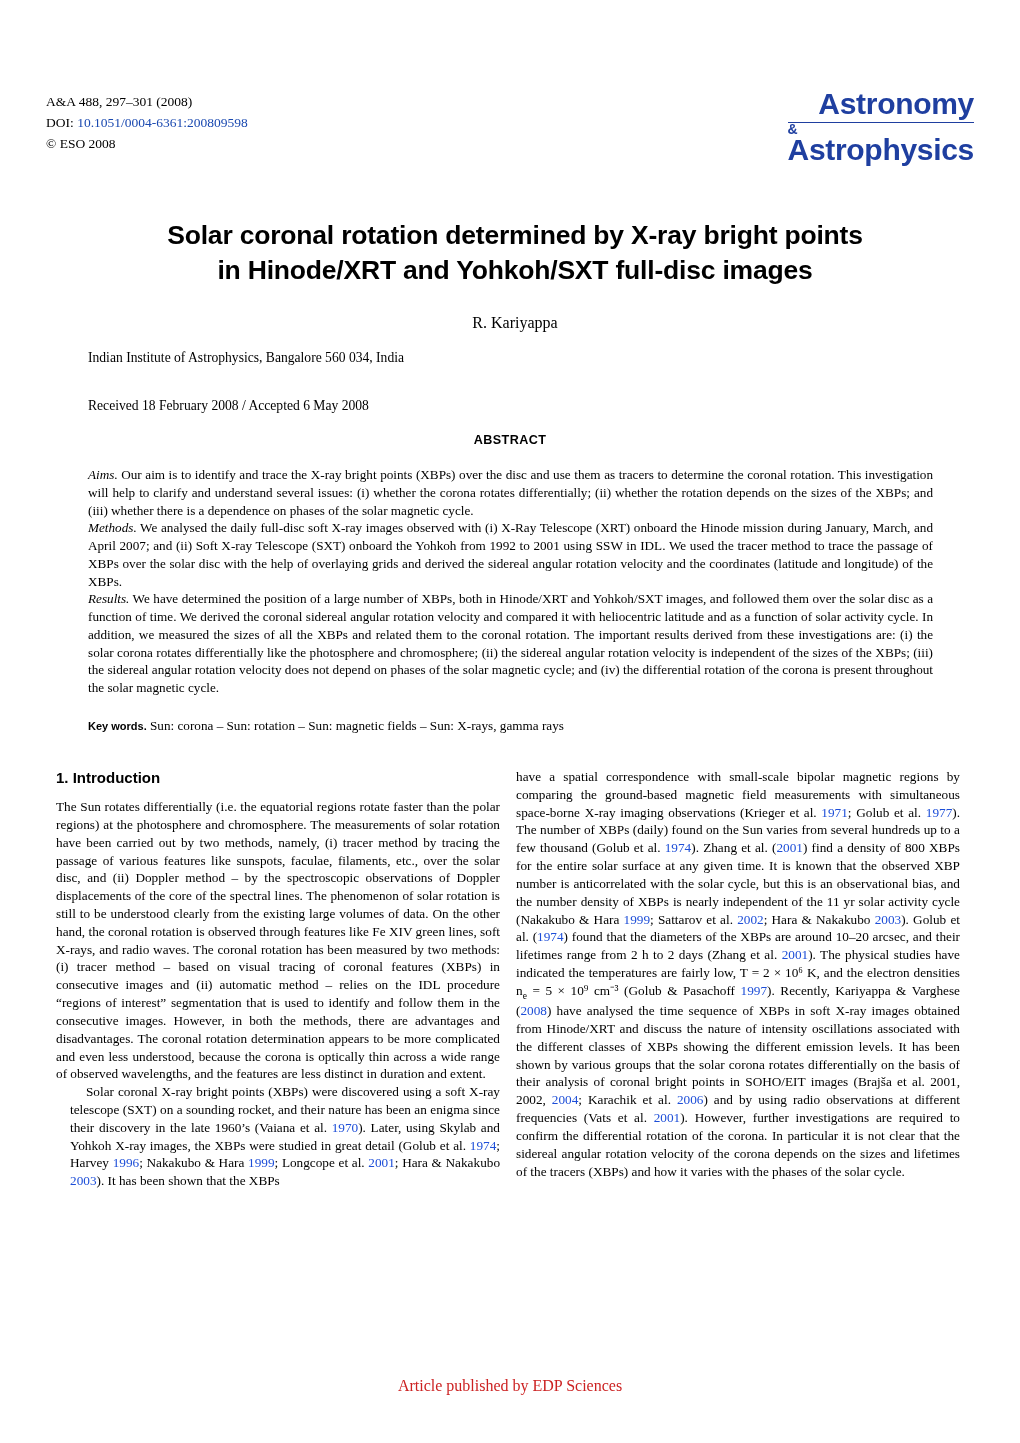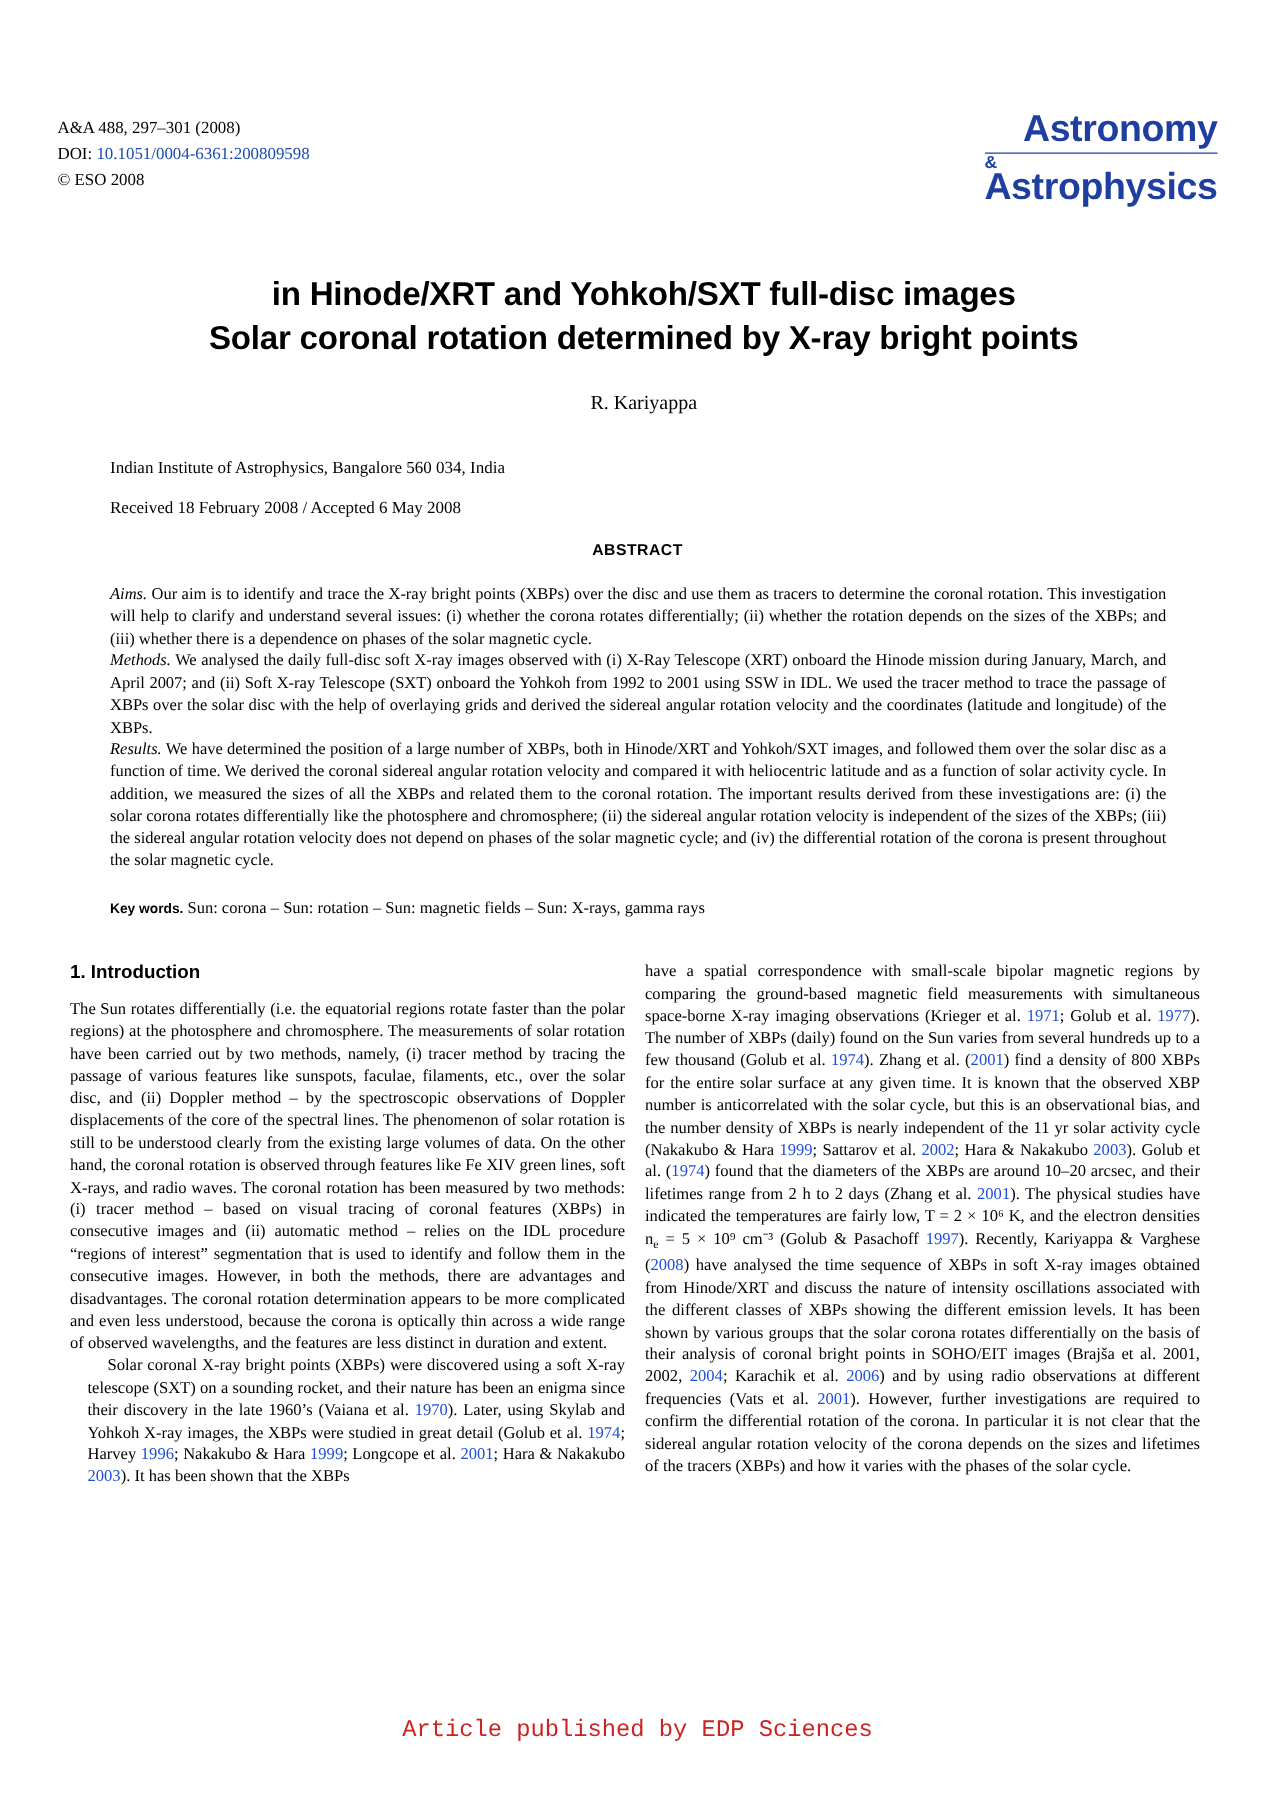--- a/index.html
+++ b/index.html
@@ -91,21 +91,21 @@
     letter-spacing: -0.2px;
   }
   .author {
     margin-top: 26px;
     font-size: 16px;
   }
 
   
   .affil-block {
     position: absolute;
-    top: 364px;
+    top: 348px;
     left: 88px;
     width: 560px;
     font-size: 13.6px;
     line-height: 1.5;
   }
   .mono {
     font-family: "Liberation Mono", monospace;
     font-size: 12.6px;
   }
   .dates {
@@ -191,23 +191,22 @@
     text-decoration: none;
   }
 
   
   .footer {
     position: absolute;
     bottom: 48px;
     left: 0;
     width: 1020px;
     text-align: center;
-    font-size: 19px;
+    font-size: 16px;
     color: #cc2222;
-    font-family: Liberation Mono, monospace;
   }
   .footer a {
     color: #cc2222;
     text-decoration: none;
   }
   sub { font-size: 0.72em; vertical-align: sub; }
 </style>
 </head>
 <body>
 
@@ -222,22 +221,22 @@
     <div class="header-right">
       <div class="journal-1">Astronomy</div>
       <div class="journal-rule"></div>
       <div class="journal-amp">&amp;</div>
       <div class="journal-2">Astrophysics</div>
     </div>
   </div>
 
   <div class="title-block">
     <div class="paper-title">
+      <div>Solar coronal rotation determined by X-ray bright points</div>
       <div>in Hinode/XRT and Yohkoh/SXT full-disc images</div>
-      <div>Solar coronal rotation determined by X-ray bright points</div>
     </div>
     <div class="author">R. Kariyappa</div>
   </div>
 
   <div class="affil-block">
     <div>Indian Institute of Astrophysics, Bangalore 560 034, India</div>
   </div>
   <div class="dates">Received 18 February 2008 / Accepted 6 May 2008</div>
 
   <div class="abstract-head">ABSTRACT</div>

